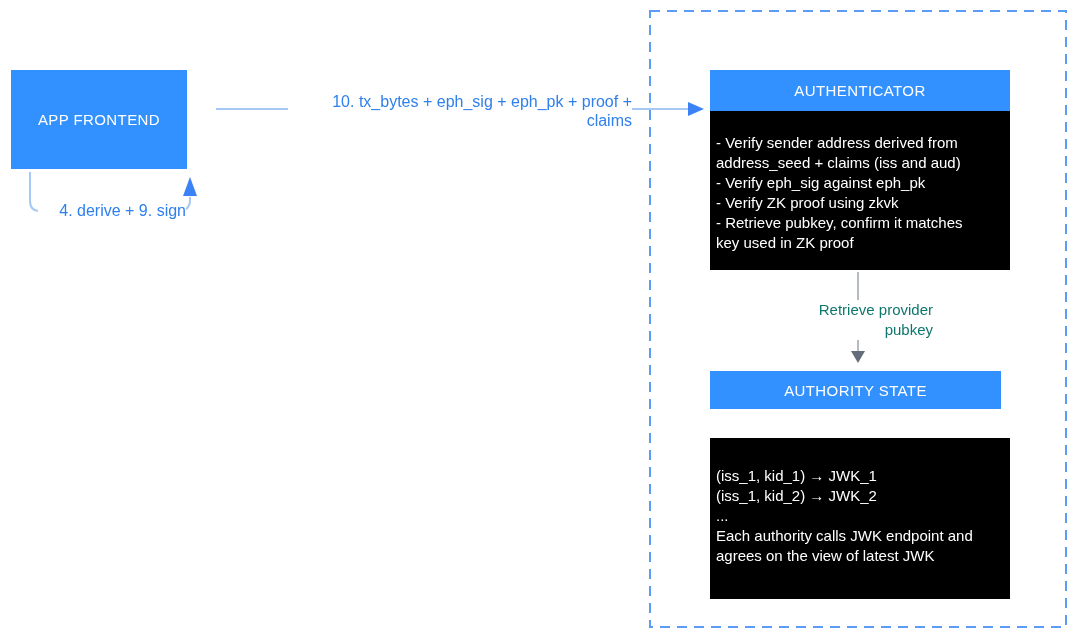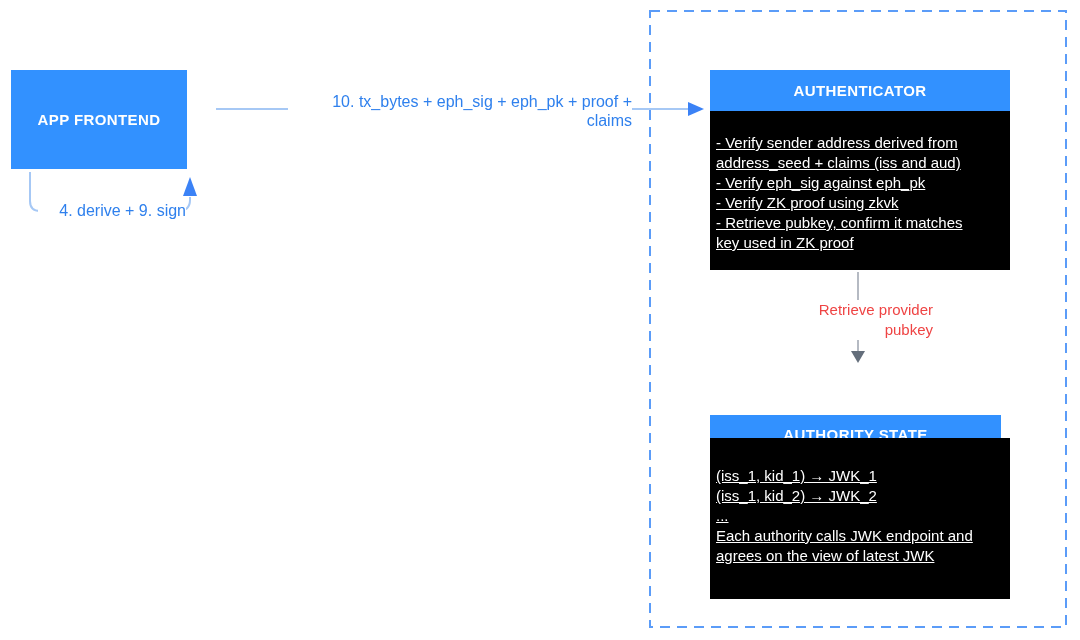--- a/index.html
+++ b/index.html
@@ -5,34 +5,33 @@
   html,body { margin:0; padding:0; background:#ffffff; }
   .canvas {
     position:relative; width:1080px; height:640px; background:#ffffff;
     font-family:"Liberation Sans", sans-serif; overflow:hidden;
   }
   .svg-layer { position:absolute; left:0; top:0; z-index:1; }
   .node { position:absolute; z-index:2; box-sizing:border-box; }
   .blue-box {
     background:#3291FF; color:#ffffff;
     display:flex; align-items:center; justify-content:center;
-    font-weight:bold; font-size:15px; letter-spacing:0.4px;
+    font-weight:normal; font-size:15px; letter-spacing:0.4px;
   }
   .black-box {
     background:#000000; color:#ffffff;
     font-size:15px; line-height:20px; white-space:pre-line;
     padding:22px 4px 0 6px;
-    text-decoration:underline;
   }
   .arrow-label {
     position:absolute; z-index:3; background:#ffffff;
     text-align:right; white-space:pre-line;
   }
   .blue-label { color:#2F80ED; font-size:16px; line-height:19px; }
-  .gray-label { color:#ef4444; font-size:15px; line-height:20px; }
+  .gray-label { color:#0f766e; font-size:15px; line-height:20px; }
   .authority-title {
     position:absolute; z-index:2; text-align:center;
     color:#4189F2; font-size:16px; letter-spacing:0.8px;
   }
 </style>
 </head>
 <body>
 
 <div class="canvas">
 
@@ -54,21 +53,21 @@
   <div class="node blue-box" style="left:710px; top:70px; width:300px; height:41px;">
     <span>AUTHENTICATOR</span>
   </div>
   <div class="node black-box" style="left:710px; top:111px; width:300px; height:159px;">- Verify sender address derived from
 address_seed + claims (iss and aud)
 - Verify eph_sig against eph_pk
 - Verify ZK proof using zkvk
 - Retrieve pubkey, confirm it matches
 key used in ZK proof</div>
 
-  <div class="node blue-box" style="left:710px; top:371px; width:291px; height:38px;margin-top:44px;">
+  <div class="node blue-box" style="left:710px; top:371px; width:291px; height:38px;">
     <span>AUTHORITY STATE</span>
   </div>
   <div class="node black-box" style="left:710px; top:409px; width:300px; height:161px; padding-top:28px;margin-top:29px;">(iss_1, kid_1) → JWK_1
 (iss_1, kid_2) → JWK_2
 ...
 Each authority calls JWK endpoint and
 agrees on the view of latest JWK</div>
 
   <div class="arrow-label blue-label" style="left:288px; top:92px; width:344px;">10. tx_bytes + eph_sig + eph_pk + proof +
 claims</div>

